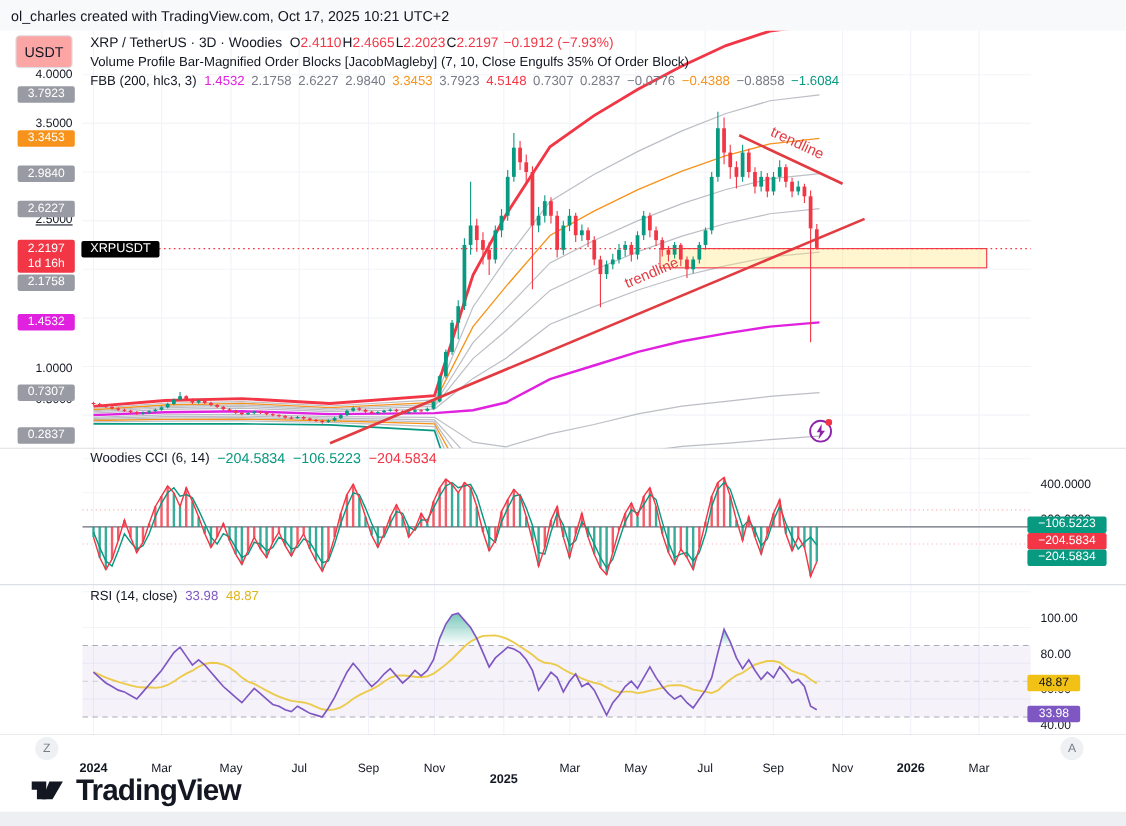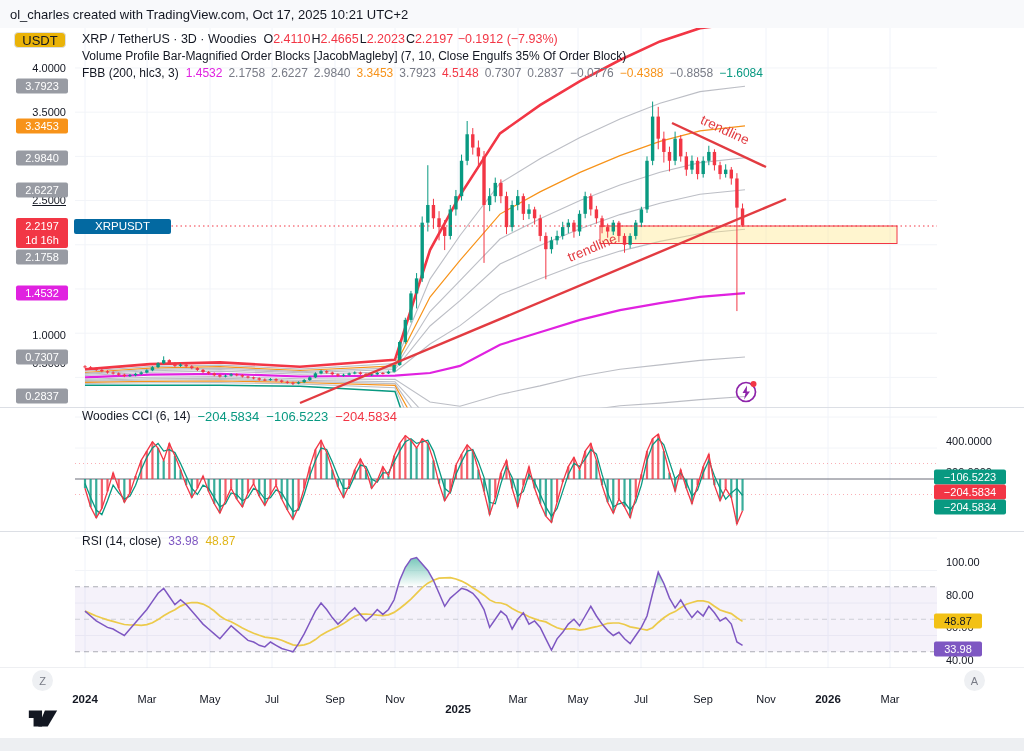--- a/index.html
+++ b/index.html
@@ -3,37 +3,37 @@
 <meta charset="utf-8">
 <style>
   html,body{margin:0;padding:0;background:#fff;}
   *{box-sizing:border-box;}
   .stage{position:relative;width:1024px;height:751px;background:#fff;overflow:hidden;
          font-family:"Liberation Sans","DejaVu Sans",sans-serif;color:#131722;}
   .abs{position:absolute;}
   .topstrip{left:0;top:0;width:1024px;height:28px;background:#f8f9fb;}
   .attribution{left:10px;top:7px;font-size:13px;color:#131722;}
   #csvg{left:0;top:0;}
-  .usdt-btn{left:14px;top:32px;width:52px;height:16px;border:1px solid #dcdfe5;border-radius:4px;
-            background:#eab308;font-size:13px;color:#131722;display:flex;align-items:center;justify-content:center;}
+  .usdt-btn{left:14px;top:32px;width:52px;height:30px;border:1px solid #dcdfe5;border-radius:4px;
+            background:#fca5a5;font-size:13px;color:#131722;display:flex;align-items:center;justify-content:center;}
   .legend{left:82px;top:31px;line-height:17px;font-size:12.5px;white-space:nowrap;}
   .legend .row{height:17px;display:flex;align-items:center;gap:7px;}
   .legend .title{color:#131722;}
   .lv{margin-right:1px;}
   .plain-lbl{font-size:11px;color:#131722;transform:translateY(-50%);}
   .pl-left{left:14px;width:52px;text-align:right;}
   .pl-right{left:946px;text-align:left;margin-top:24px;}
   .badge{left:16px;width:52px;height:15px;line-height:15px;border-radius:2px;color:#fff;
          font-size:11px;text-align:center;transform:translateY(-50%);}
   .badge2{left:16px;width:52px;height:30px;border-radius:2px;background:#f23645;color:#fff;
           font-size:11px;text-align:center;line-height:14px;padding-top:1px;transform:translateY(-50%);}
   .rbadge{left:934px;width:72px;height:15px;line-height:15px;border-radius:2px;color:#fff;
           font-size:11px;text-align:center;transform:translateY(-50%);}
   .rbadge.small{width:48px;}
-  .sym-badge{left:74px;top:219px;height:15px;line-height:15px;padding:0 21px;background:#0369a1;
+  .sym-badge{left:74px;top:219px;height:15px;line-height:15px;padding:0 8px;background:#000000;
              border-radius:2px;color:#fff;font-size:11.5px;}
   .timeaxis{left:0;top:668px;width:1024px;height:27px;background:#fff;}
   .tick{position:absolute;top:25px;transform:translateX(-50%);font-size:11px;color:#131722;}
   .tick.bold{font-weight:bold;font-size:11.5px;}
   .axbtn{position:absolute;top:2px;width:21px;height:21px;border-radius:50%;background:#eef0f3;
          color:#787b86;font-size:11px;display:flex;align-items:center;justify-content:center;}
   .footer{left:26px;top:701px;display:flex;align-items:center;gap:9px;}
   .brand{font-size:27px;font-weight:700;letter-spacing:-0.8px;color:#131722;}
   .botstrip{left:0;top:738px;width:1024px;height:13px;background:#edeff2;}
 </style>
@@ -584,15 +584,16 @@
       <div class="tick" style="left: 766px;">Nov</div>
       <div class="tick bold" style="left: 828px;">2026</div>
       <div class="tick" style="left: 890px;">Mar</div>
     </div>
 
   <div class="abs footer">
     <svg width="34" height="34" viewBox="0 0 36 36">
       <path d="M3 10 h14 v17 h-9 v-9 H3 z" fill="#131722"></path>
       <path d="M20 10 h13 l-10 17 h-10 z" fill="#131722"></path>
     </svg>
+    <span class="brand">TradingView</span>
   </div>
   <div class="abs botstrip"></div>
 </div>
 
 </body></html>

